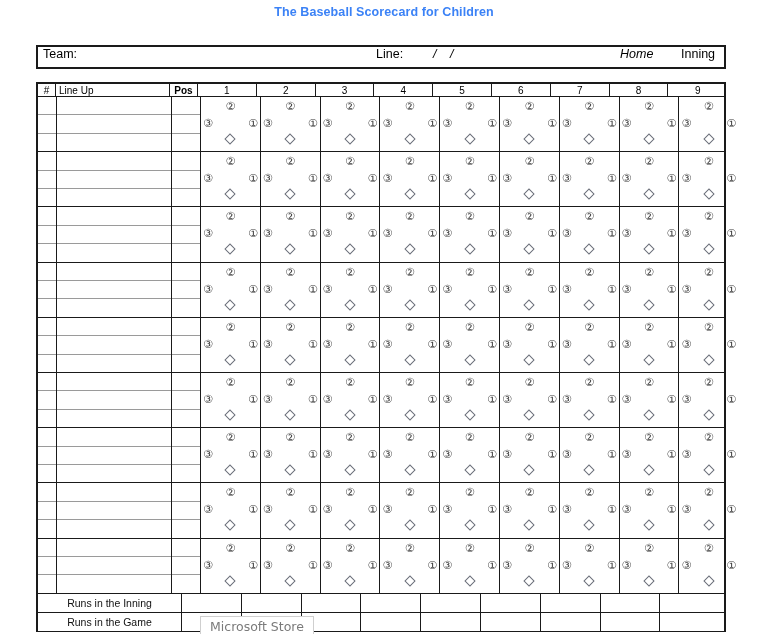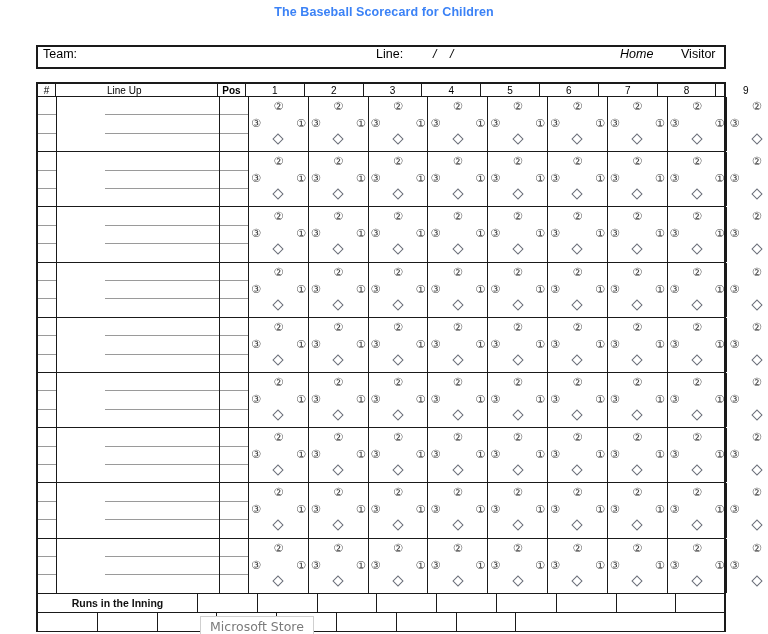--- a/index.html
+++ b/index.html
@@ -80,21 +80,21 @@
     align-items: center;
     box-sizing: border-box;
   }
   .hdr .c-num     { justify-content: center; }
   .hdr .c-lineup  { justify-content: flex-start; padding-left: 3px; }
   .hdr .c-pos     { justify-content: center; }
   .hdr .c-inn     { justify-content: center; }
 
   
   .c-num    { width: 18px;  border-right: 1.6px solid #1a1a1a; flex: none; }
-  .c-lineup { width: 114px; border-right: 1.6px solid #1a1a1a; flex: none; margin-left: 48px; }
+  .c-lineup { width: 114px; border-right: 1.6px solid #1a1a1a; flex: none; }
   .c-pos    { width: 28px;  border-right: 1.6px solid #1a1a1a; flex: none; font-weight: bold; }
   .c-inn    { width: 58.8px; border-right: 1.6px solid #1a1a1a; flex: none; }
   .c-inn.last { border-right: none; }
 
   
   .player {
     display: flex;
     border-bottom: 1.8px solid #1a1a1a;
     box-sizing: border-box;
     height: 55.2px;
@@ -138,28 +138,28 @@
   }
 
   
   .runs {
     display: flex;
     height: 19px;
     border-bottom: 1.8px solid #1a1a1a;
     box-sizing: border-box;
   }
   .runs .label {
-    width: 160px;
+    width: 144px;
     flex: none;
     border-right: 1.6px solid #1a1a1a;
     display: flex;
     align-items: center;
     justify-content: center;
     font-size: 10.5px;
-    font-weight: bold;
+    font-weight: normal;
     color: #111;
     box-sizing: border-box;
   }
   .runs .c-inn { height: 100%; }
 
   
   .tooltip {
     position: absolute;
     left: 200px;
     top: 616px;
@@ -180,21 +180,21 @@
 <body>
 
 <div class="title">The Baseball Scorecard for Children</div>
 
 <div class="infobar">
   <span class="lbl-team">Team:</span>
   <span class="lbl-date">Line:</span>
   <span class="slash1">/</span>
   <span class="slash2">/</span>
   <span class="lbl-home">Home</span>
-  <span class="lbl-visitor">Visitor</span>
+  <span class="lbl-visitor">Inning</span>
 </div>
 
 <div class="card">
 
   <div class="row hdr">
     <div class="cell c-num">#</div>
     <div class="cell c-lineup">Line Up</div>
     <div class="cell c-pos">Pos</div>
     <div class="cell c-inn">1</div>
     <div class="cell c-inn">2</div>
@@ -856,20 +856,21 @@
         <div class="c-inn"></div>
         <div class="c-inn"></div>
         <div class="c-inn"></div>
         <div class="c-inn"></div>
         <div class="c-inn"></div>
         <div class="c-inn"></div>
         <div class="c-inn"></div>
         <div class="c-inn last"></div>
       </div>
       <div class="runs">
+        <div class="label">Runs in the Game</div>
         <div class="c-inn"></div>
         <div class="c-inn"></div>
         <div class="c-inn"></div>
         <div class="c-inn"></div>
         <div class="c-inn"></div>
         <div class="c-inn"></div>
         <div class="c-inn"></div>
         <div class="c-inn"></div>
         <div class="c-inn last"></div>
       </div>

